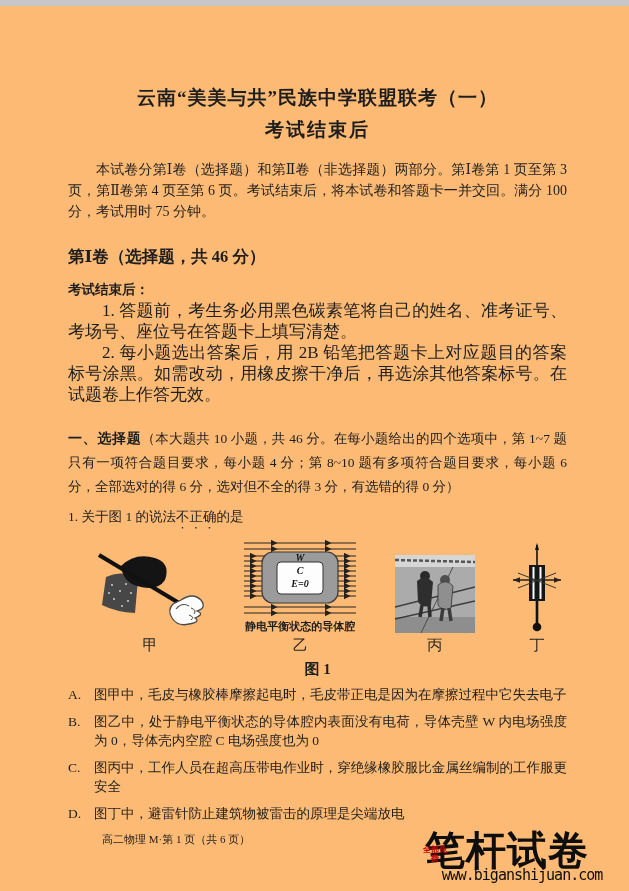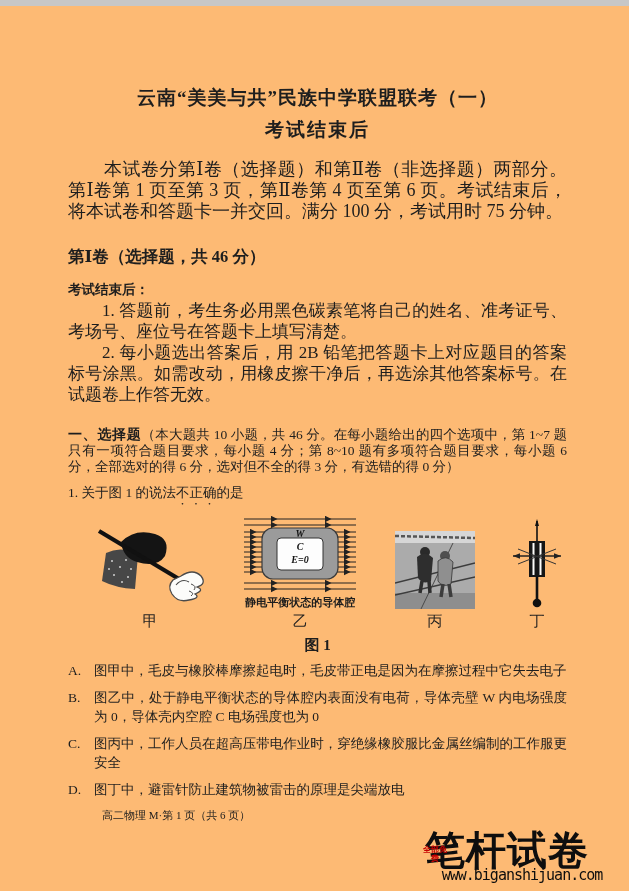--- a/index.html
+++ b/index.html
@@ -5,25 +5,25 @@
   html,body{margin:0;padding:0;background:#e8e8e8;}
   .page{
     position:relative;width:629px;height:891px;margin:0 auto;
     background:#fdba74;overflow:hidden;color:#1e1e1e;
     font-family:"Liberation Serif","DejaVu Serif",serif;
   }
   .scan-strip{position:absolute;top:0;left:0;width:100%;height:6px;background:#c7c7c7;}
   .content{padding:0 62px 0 68px;}
   .exam-title{font-size:19px;font-weight:bold;text-align:center;margin:84px 0 0;line-height:28px;letter-spacing:1px;}
   .exam-subtitle{font-size:19px;font-weight:bold;text-align:center;margin:4px 0 0;line-height:28px;letter-spacing:2px;}
-  .intro{font-size:18px;line-height:21px;text-align:justify;text-indent:2em;margin:15px 0 0;}
+  .intro{font-size:14px;line-height:21px;text-align:justify;text-indent:2em;margin:15px 0 0;}
   .section-heading{font-size:16.5px;font-weight:bold;margin:22px 0 0;line-height:26px;}
   .notice-title{font-size:13.5px;font-weight:bold;margin:9px 0 0;line-height:21px;}
   .notice{font-size:17px;line-height:21px;text-align:justify;text-indent:2em;margin:0;}
-  .choice-intro{font-size:13.5px;line-height:16px;text-align:justify;margin:22px 0 0;}
+  .choice-intro{font-size:13.5px;line-height:24px;text-align:justify;margin:22px 0 0;}
   .choice-intro b{font-size:14px;letter-spacing:.5px;}
   .question-line{font-size:13.5px;line-height:21px;margin:7px 0 0;}
   .emph{
     text-emphasis:filled dot;text-emphasis-position:under right;
     -webkit-text-emphasis:filled dot;-webkit-text-emphasis-position:under;
   }
   .figure-row{display:flex;align-items:flex-end;justify-content:space-between;margin:7px 0 0;padding:0 6px 0 26px;}
   .fig{display:flex;flex-direction:column;align-items:center;}
   .fig-label{font-size:15px;line-height:20px;margin-top:2px;}
   .yi-caption{font-size:11px;font-weight:bold;line-height:14px;margin-top:2px;white-space:nowrap;text-align:center;}

